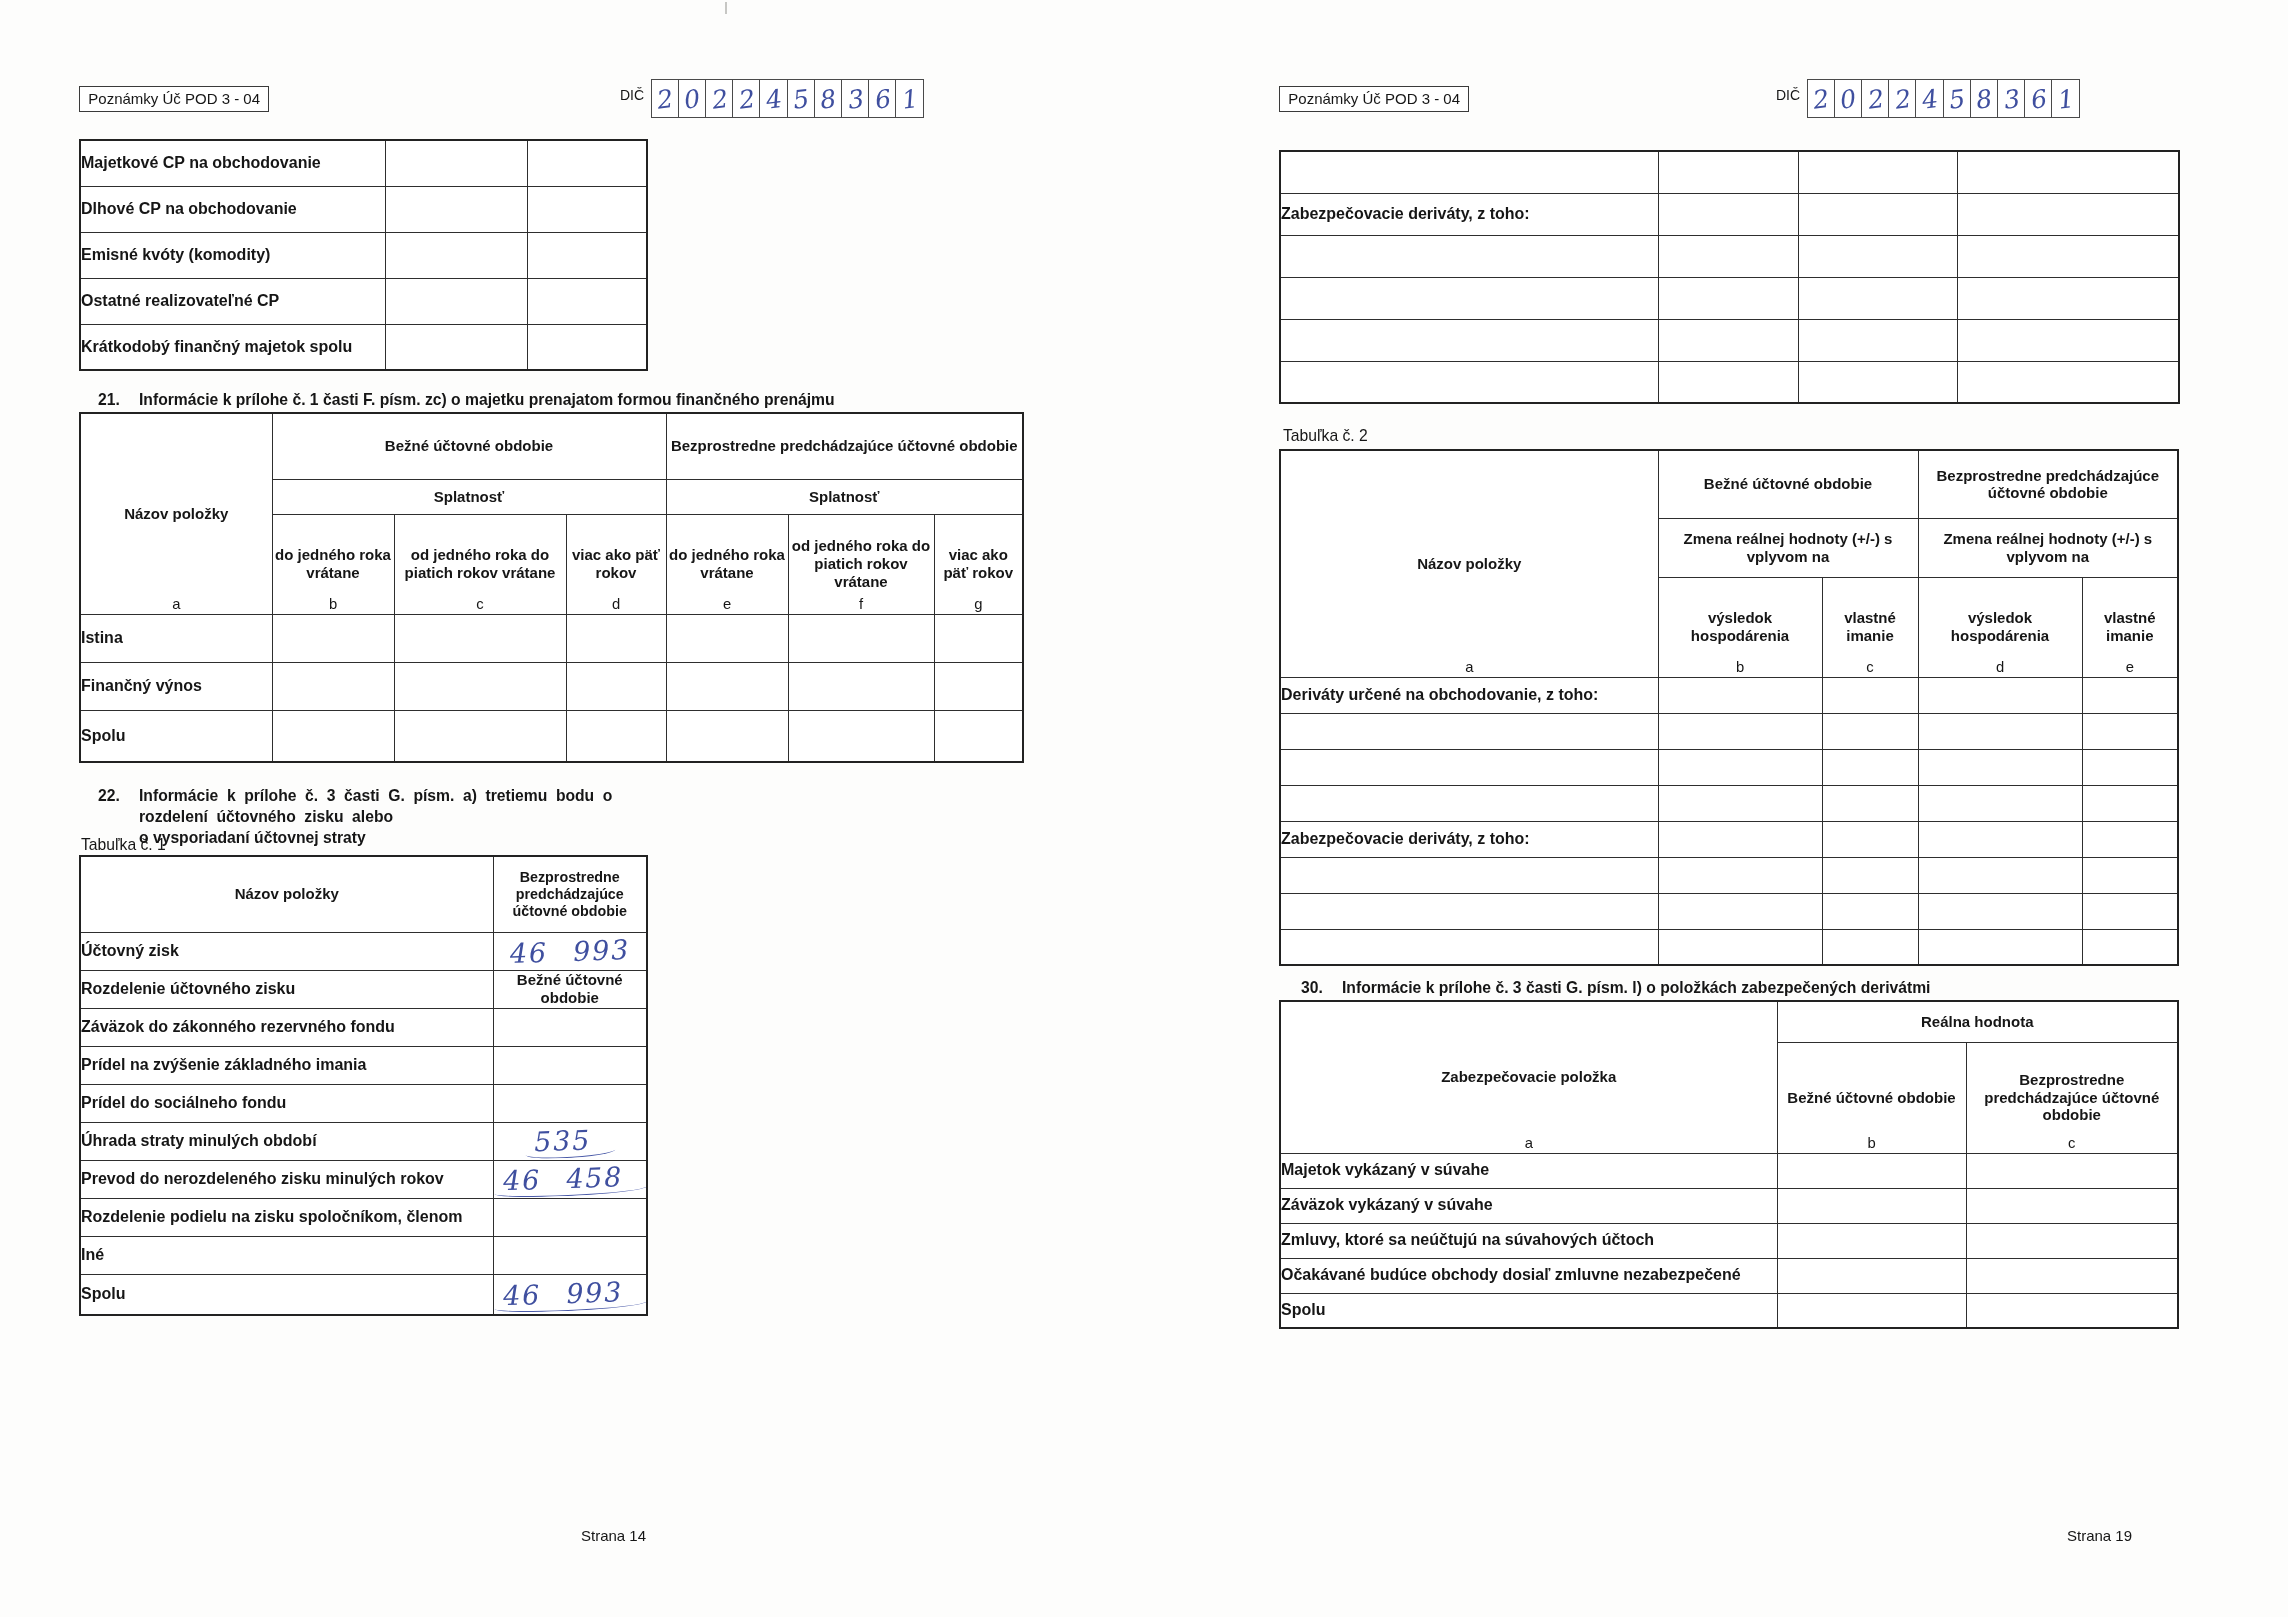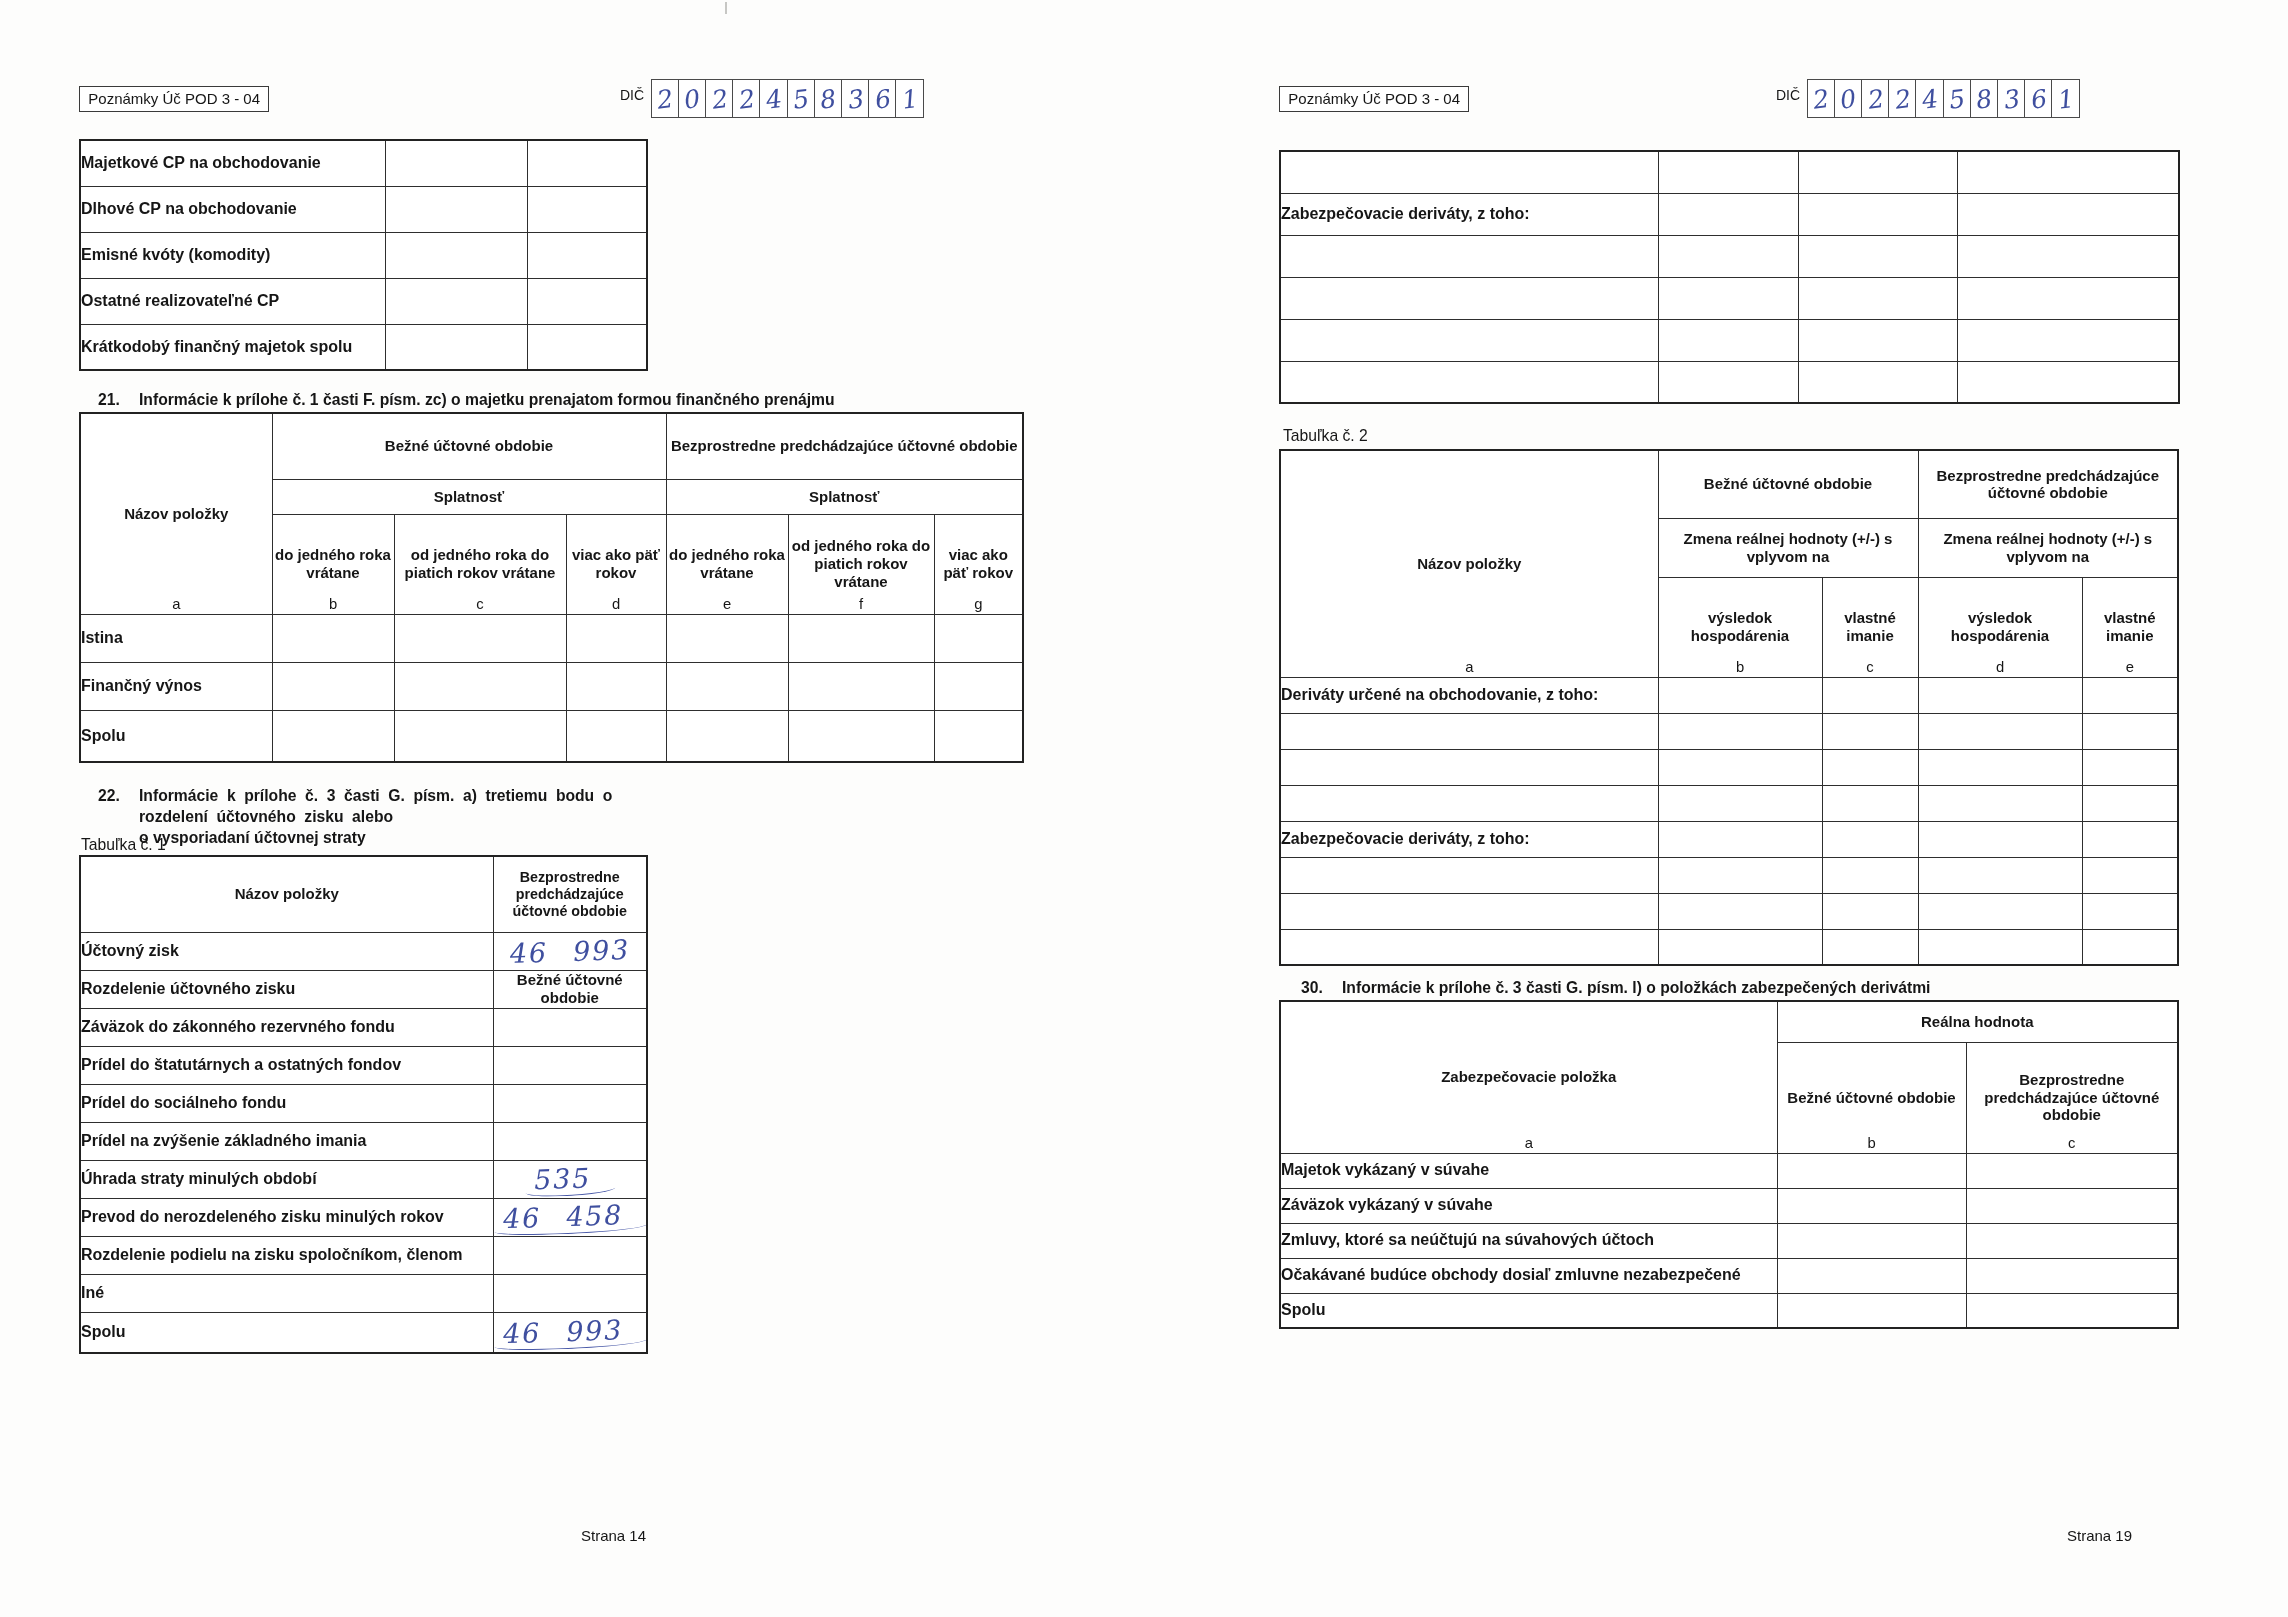--- a/index.html
+++ b/index.html
@@ -248,29 +248,25 @@
     </tr>
     <tr style="height:38px">
       <td class="lbl b">Rozdelenie účtovného zisku</td>
       <td class="hc">Bežné účtovné obdobie</td>
     </tr>
     <tr style="height:38px">
       <td class="lbl">Záväzok do zákonného rezervného fondu</td>
       <td></td>
     </tr>
     <tr style="height:38px">
-      <td class="lbl">Prídel do štatutárnych a ostatných fondov</td>
+      <td class="lbl">Prídel na zvýšenie základného imania</td>
       <td></td>
     </tr>
     <tr style="height:38px">
       <td class="lbl">Prídel do sociálneho fondu</td>
-      <td></td>
-    </tr>
-    <tr style="height:38px">
-      <td class="lbl">Prídel na zvýšenie základného imania</td>
       <td></td>
     </tr>
     <tr style="height:38px">
       <td class="lbl">Úhrada straty minulých období</td>
       <td class="hwc"><span class="hw hw-val u">535</span></td>
     </tr>
     <tr style="height:38px">
       <td class="lbl">Prevod do nerozdeleného zisku minulých rokov</td>
       <td class="hwc"><span class="hw hw-val u">46 458</span></td>
     </tr>

